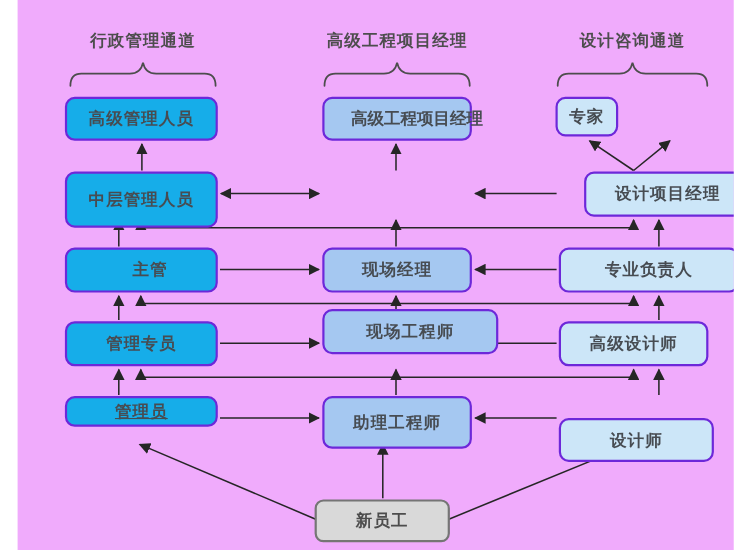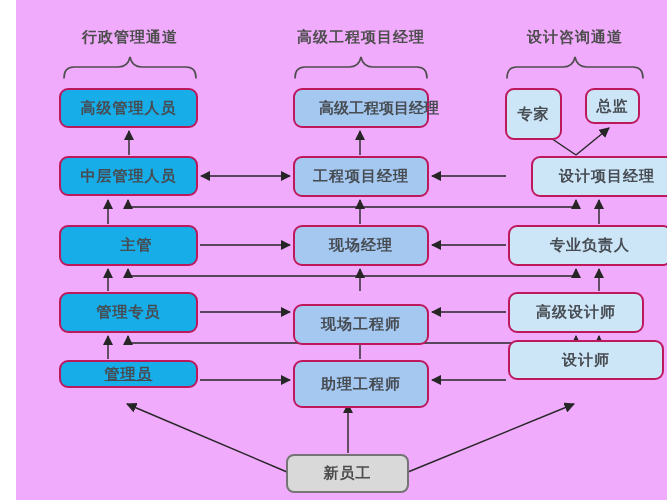--- a/index.html
+++ b/index.html
@@ -8,21 +8,21 @@
     font-family:"Liberation Sans","DejaVu Sans",sans-serif;
     margin-left:16px;
   }
   .connector-layer{position:absolute;left:0;top:0;width:667px;height:500px;}
   .channel-title{
     position:absolute;width:220px;text-align:center;
     font-size:15px;font-weight:bold;color:#4d4d4d;letter-spacing:1px;
   }
   .node{
     position:absolute;box-sizing:border-box;
-    border:2px solid #be185d;border-radius:9px;
+    border:2px solid #6d28d9;border-radius:9px;
     display:flex;align-items:center;justify-content:center;
     font-size:15px;font-weight:bold;color:#474c52;
     letter-spacing:1px;white-space:nowrap;
   }
   .node.admin{background:#16ade9;}
   .node.project{background:#a5c8f1;}
   .node.design{background:#cce6f8;}
   .node.entry{background:#d9d9d9;border-color:#757575;color:#4d4d4d;border-radius:8px;}
 </style>
 </head>
@@ -86,33 +86,31 @@
       <path d="M332,453 L332,404" marker-end="url(#ah)"></path>
       <path d="M392,472 L558,404" marker-end="url(#ah)"></path>
     </g>
   </svg>
 
   <div class="channel-title" style="left:4px;top:28px;">行政管理通道</div>
   <div class="channel-title" style="left:235px;top:28px;">高级工程项目经理</div>
   <div class="channel-title" style="left:449px;top:28px;">设计咨询通道</div>
 
   <div class="node admin" style="left:43px;top:88px;width:139px;height:40px;">高级管理人员</div>
-  <div class="node admin" style="left:43px;top:156px;width:139px;height:40px;text-align:center;">中层管理人员</div>
+  <div class="node admin" style="left:43px;top:156px;width:139px;height:51px;text-align:center;">中层管理人员</div>
   <div class="node admin" style="left:43px;top:225px;width:139px;height:41px;padding-left:16px;">主管</div>
   <div class="node admin" style="left:43px;top:292px;width:139px;height:41px;">管理专员</div>
   <div class="node admin" style="left:43px;top:360px;width:139px;height:28px;text-decoration:underline;">管理员</div>
 
   <div class="node project" style="left:277px;top:88px;width:136px;height:40px;letter-spacing:0;padding-left:36px;">高级工程项目经理</div>
-  <div class="node project" style="left:277px;top:156px;width:136px;height:41px;">工程项目经理</div>
   <div class="node project" style="left:277px;top:225px;width:136px;height:41px;">现场经理</div>
-  <div class="node project" style="left:277px;top:304px;width:136px;height:41px;">现场工程师</div>
+  <div class="node project" style="left:277px;top:281px;width:160px;height:41px;">现场工程师</div>
   <div class="node project" style="left:277px;top:360px;width:136px;height:48px;">助理工程师</div>
 
-  <div class="node design" style="left:489px;top:88px;width:57px;height:52px;">专家</div>
-  <div class="node design" style="left:569px;top:88px;width:55px;height:36px;">总监</div>
+  <div class="node design" style="left:489px;top:88px;width:57px;height:36px;">专家</div>
   <div class="node design" style="left:515px;top:156px;width:152px;height:41px;">设计项目经理</div>
   <div class="node design" style="left:492px;top:225px;width:164px;height:41px;">专业负责人</div>
   <div class="node design" style="left:492px;top:292px;width:136px;height:41px;">高级设计师</div>
-  <div class="node design" style="left:492px;top:340px;width:156px;height:40px;">设计师</div>
+  <div class="node design" style="left:492px;top:380px;width:141px;height:40px;">设计师</div>
 
   <div class="node entry" style="left:270px;top:454px;width:123px;height:39px;">新员工</div>
 
 </div>
 
 </body></html>

